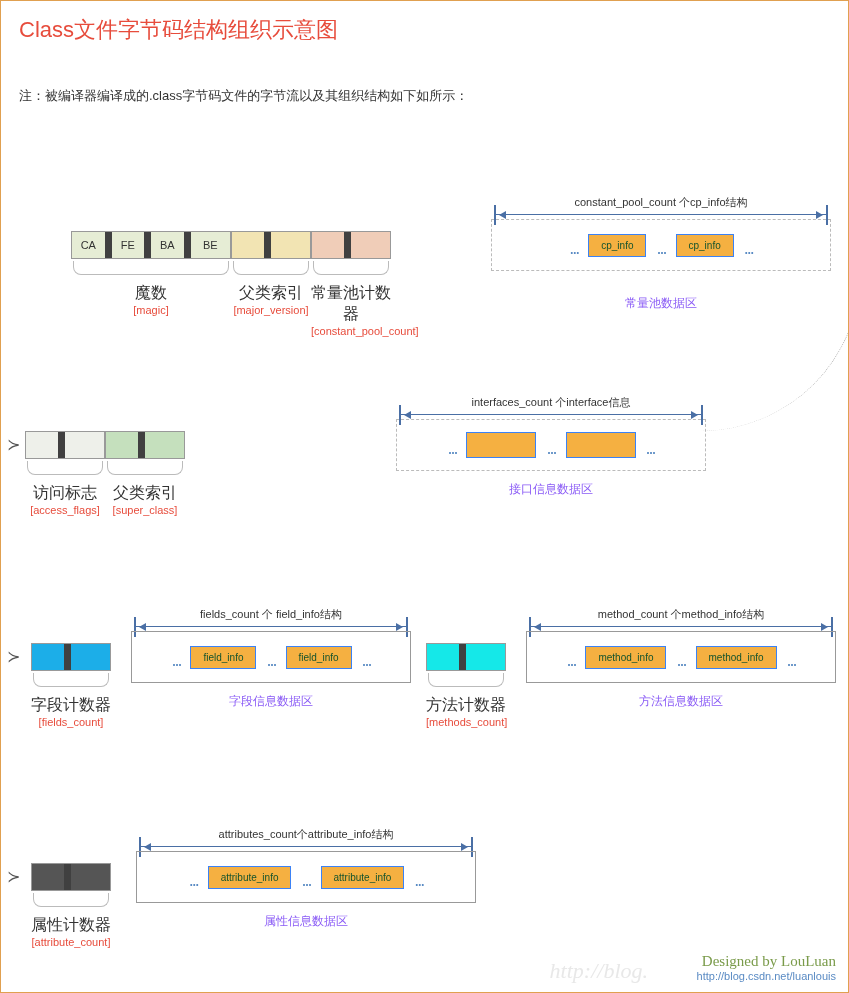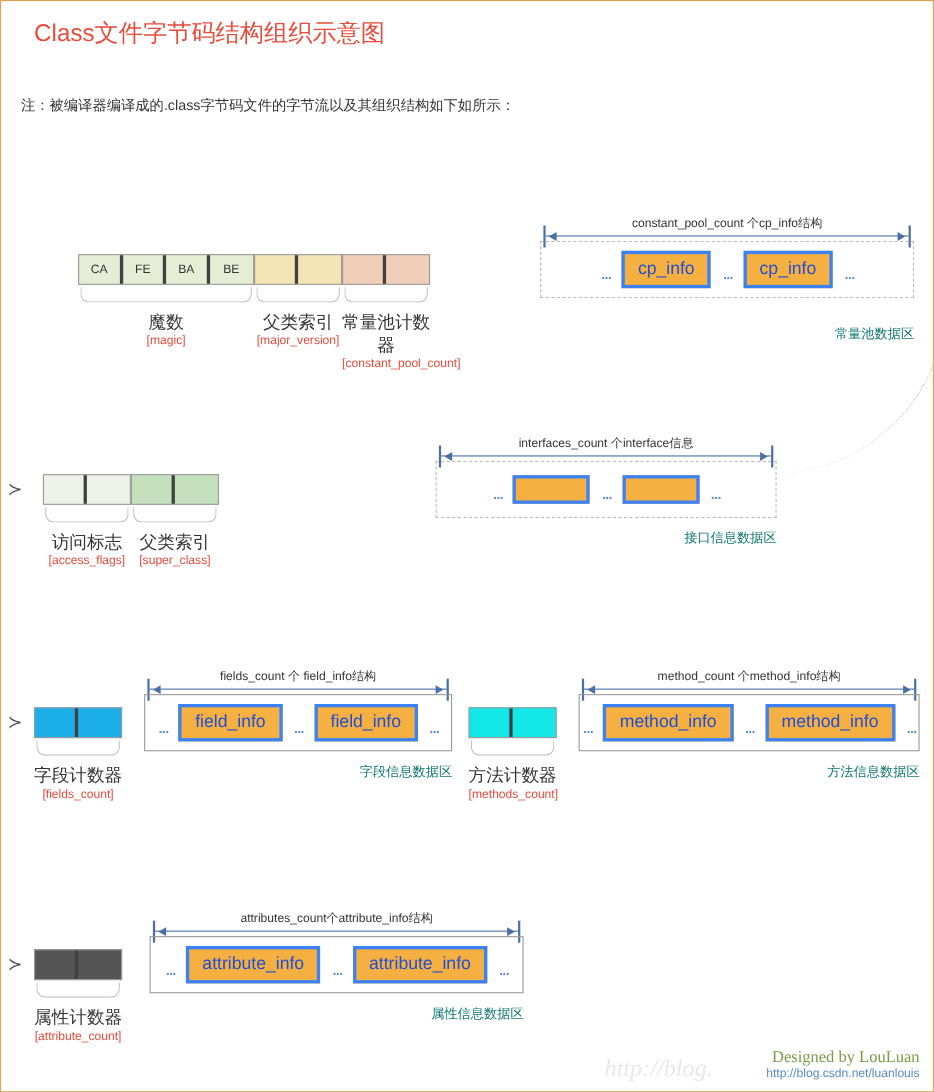--- a/index.html
+++ b/index.html
@@ -1,38 +1,38 @@
 <!DOCTYPE html>
 <html><head>
 <meta charset="utf-8">
 <style>
 *{box-sizing:border-box;margin:0;padding:0}
 body{font-family:"Microsoft YaHei",Arial,sans-serif;background:#fff;width:849px;height:993px;position:relative;border:1px solid #e0a050}
-.title{color:#e74c3c;font-size:22px;padding:14px 30px}
+.title{color:#e74c3c;font-size:22px;padding:14px 18px}
 .note{color:#333;font-size:13px;padding:28px 18px 0}
 .row{position:absolute;left:0;right:0}
 .sec{display:inline-block;vertical-align:top;text-align:center}
 .cells{display:flex;height:28px;border:1px solid #999}
-.cell{border-right:3px solid #404040;display:flex;align-items:center;justify-content:center;font-size:11px;color:#333}
+.cell{border-right:7px solid #404040;display:flex;align-items:center;justify-content:center;font-size:11px;color:#333}
 .cell:last-child{border-right:none}
 .brace{height:14px;border:1px solid #bbb;border-top:none;border-radius:0 0 8px 8px;margin:2px 2px 0}
 .lbl{font-size:16px;color:#333;margin-top:8px}
 .key{font-size:11px;color:#e74c3c;margin-top:0}
 .arrow-wrap{position:absolute;font-size:11px;color:#333;text-align:center}
 .arrow{height:0;border-top:1.5px solid #4a6fa5;position:relative;margin-top:4px}
 .arrow:before,.arrow:after{content:'';position:absolute;top:-4px;width:0;height:0;border:4px solid transparent}
 .arrow:before{left:-1px;border-right:7px solid #4a6fa5}
 .arrow:after{right:-1px;border-left:7px solid #4a6fa5}
 .arrow .cap{position:absolute;top:-10px;width:2px;height:20px;background:#4a6fa5}
 .arrow .cap.l{left:-2px}.arrow .cap.r{right:-2px}
 .pool{position:absolute;border:1px dashed #bbb;display:flex;align-items:center;justify-content:center;gap:10px;padding:0 12px;height:52px}
 .pool.solid{border-style:solid;border-color:#999}
-.chip{background:#f5b041;border:3px solid #3b82f6;color:#1d4ed8;font-size:16px;padding:5px 12px}
+.chip{background:#f5b041;border:1px solid #3b82f6;color:#14532d;font-size:10px;padding:5px 12px}
 .dots{color:#5a8bc4;font-size:18px;letter-spacing:-2px;position:relative;top:3px}
-.pool-lbl{position:absolute;font-size:12px;color:#0f766e;width:100%;text-align:right}
+.pool-lbl{position:absolute;font-size:12px;color:#8b5cf6;width:100%;text-align:center}
 .arr{position:absolute;font-size:16px;color:#555}
 .sig{position:absolute;right:12px;bottom:10px;text-align:right}
 .sig .a{color:#7a9b4a;font-family:'Comic Sans MS',cursive;font-size:15px}
 .sig .b{color:#5a8bc4;font-size:11px}
 .wm{position:absolute;right:200px;bottom:8px;color:#e8e8e8;font-size:22px;font-style:italic;font-family:Georgia,serif}
 
 .c-hex{background:#e6edd5}.c-minor{background:#bcc9e0}.c-major{background:#f2e4b3}.c-cpc{background:#f0cdb8}
 .c-af{background:#eef0ea}.c-tc{background:#dfe2db}.c-sc{background:#c5e0bd}.c-ic{background:#a5d08c}
 .c-fc{background:#1caee8}.c-mc{background:#15e8e8}.c-ac{background:#555}
 .curve{position:absolute;border:1px dotted #aaa;border-radius:50%;pointer-events:none}
@@ -87,21 +87,21 @@
   <span class="chip">cp_info</span>
   <span class="dots">...</span>
   <span class="chip">cp_info</span>
   <span class="dots">...</span>
  </div>
  <div class="pool-lbl" style="left:490px;width:340px;top:64px">常量池数据区</div>
 </div>
 
 <div class="row" style="top:430px">
  <span class="arr" style="left:6px;top:4px">≻</span>
- <div style="position:absolute;left:38px;display:flex">
+ <div style="position:absolute;left:24px;display:flex">
   <div class="sec" style="width:80px">
    <div class="cells c-af">
           <div class="cell" style="width:40px"></div>
           <div class="cell" style="width:40px"></div>
         </div>
    <div class="brace"></div>
    <div class="lbl">访问标志</div>
    <div class="key">[access_flags]</div>
   </div>
   <div class="sec" style="width:80px">

